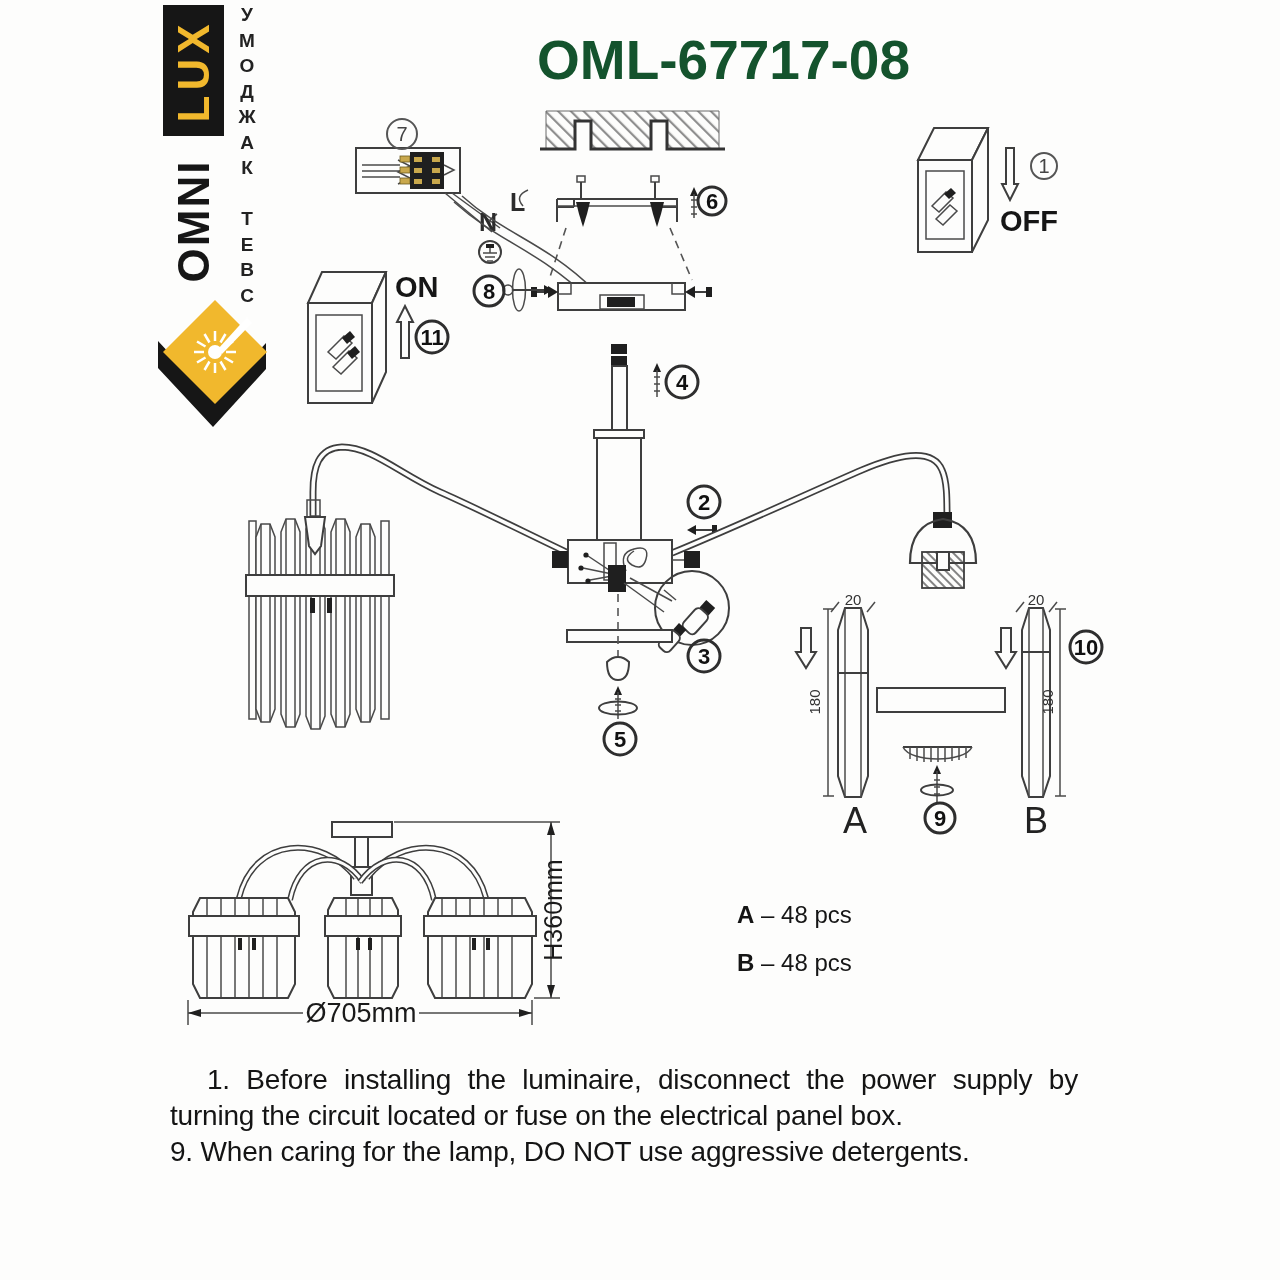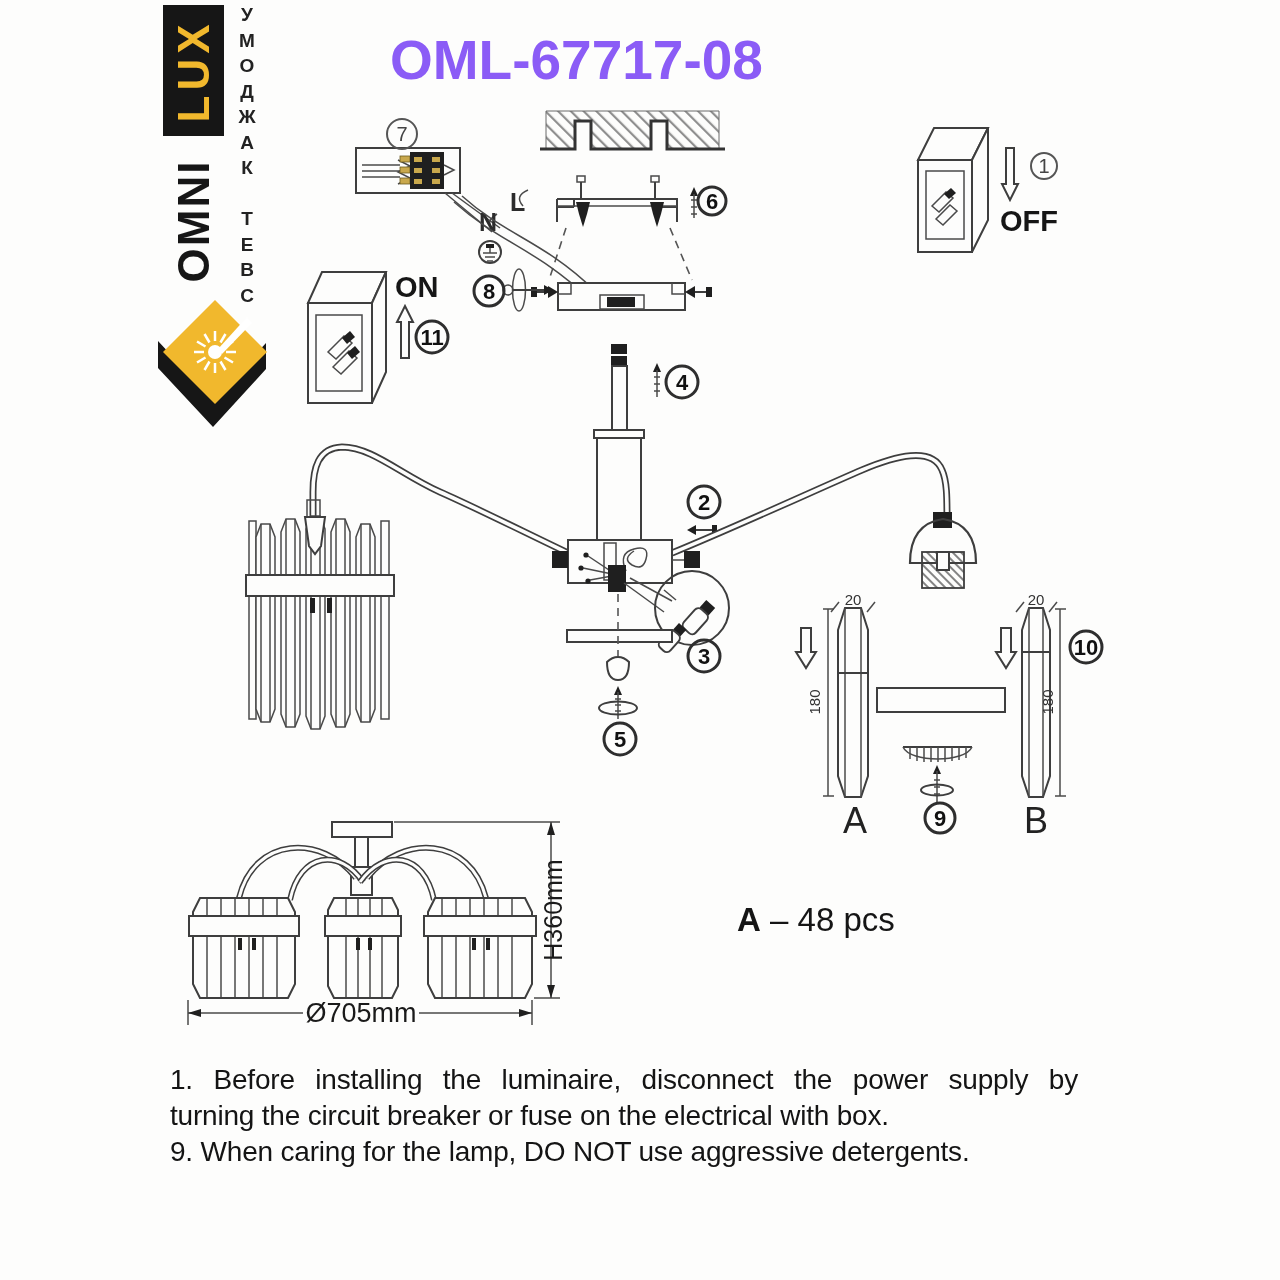--- a/index.html
+++ b/index.html
@@ -27,28 +27,28 @@
   
   .lux-box{position:absolute;left:163px;top:5px;width:61px;height:131px;background:#161616;}
   .vword{position:absolute;left:50%;top:50%;transform:translate(-50%,-50%) rotate(-90deg);
          font-weight:bold;font-size:44px;letter-spacing:5px;white-space:nowrap;}
   .lux-text{color:#F1B82D;}
   .omni-box{position:absolute;left:163px;top:136px;width:61px;height:170px;}
   .omni-text{color:#161616;letter-spacing:2px;}
   .slogan{position:absolute;left:233px;top:2px;width:28px;font-weight:bold;font-size:19px;
           color:#222;line-height:25.5px;white-space:pre-line;text-align:center;}
   
-  .title{position:absolute;left:390px;top:28px;width:520px;text-align:left;
-         font-size:55px;font-weight:bold;color:#8b5cf6;letter-spacing:0px;}
-  .qty{position:absolute;left:737px;font-size:33px;color:#151515;}
+  .title{position:absolute;left:390px;top:28px;width:520px;text-align:right;
+         font-size:55px;font-weight:bold;color:#14532d;letter-spacing:0px;}
+  .qty{position:absolute;left:737px;font-size:24px;color:#151515;}
   .qty .p{font-weight:bold;}
   .qty-a{top:901px;} .qty-b{top:949px;}
   .instr{position:absolute;left:170px;top:1062px;width:908px;font-size:28px;
          line-height:36px;color:#141414;letter-spacing:-0.2px;}
-  .instr .just{text-align:justify;text-align-last:justify;}
+  .instr .just{text-align:justify;text-align-last:justify;margin-left:37px;}
 </style>
 </head>
 <body>
 
 <div class="page">
 
   <div class="lux-box">
     <span class="vword lux-text">LUX</span>
   </div>
   <div class="omni-box">
@@ -510,20 +510,24 @@
     <g transform="translate(432,337)">
       <circle class="co-c" r="16"></circle>
         <text class="co-t" y="8">11</text>
       </g>
   </svg>
 
   <div class="qty qty-a">
     <span class="p">A</span>
     <span>– 48 pcs</span>
   </div>
+  <div class="qty qty-b">
+    <span class="p">B</span>
+    <span>– 48 pcs</span>
+  </div>
 
   <div class="instr">
     <div class="just">1. Before installing the luminaire, disconnect the power supply by</div>
-    <div>turning the circuit breaker or fuse on the electrical with box.</div>
+    <div>turning the circuit located or fuse on the electrical panel box.</div>
     <div>9. When caring for the lamp, DO NOT use aggressive detergents.</div>
   </div>
 
 </div>
 
 </body></html>

